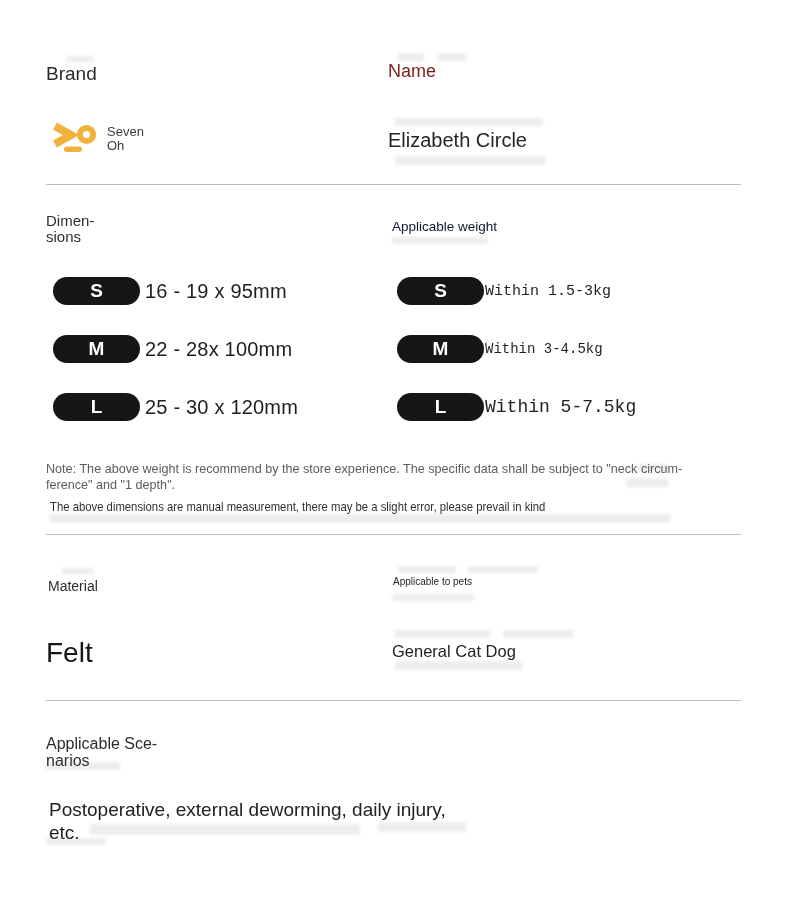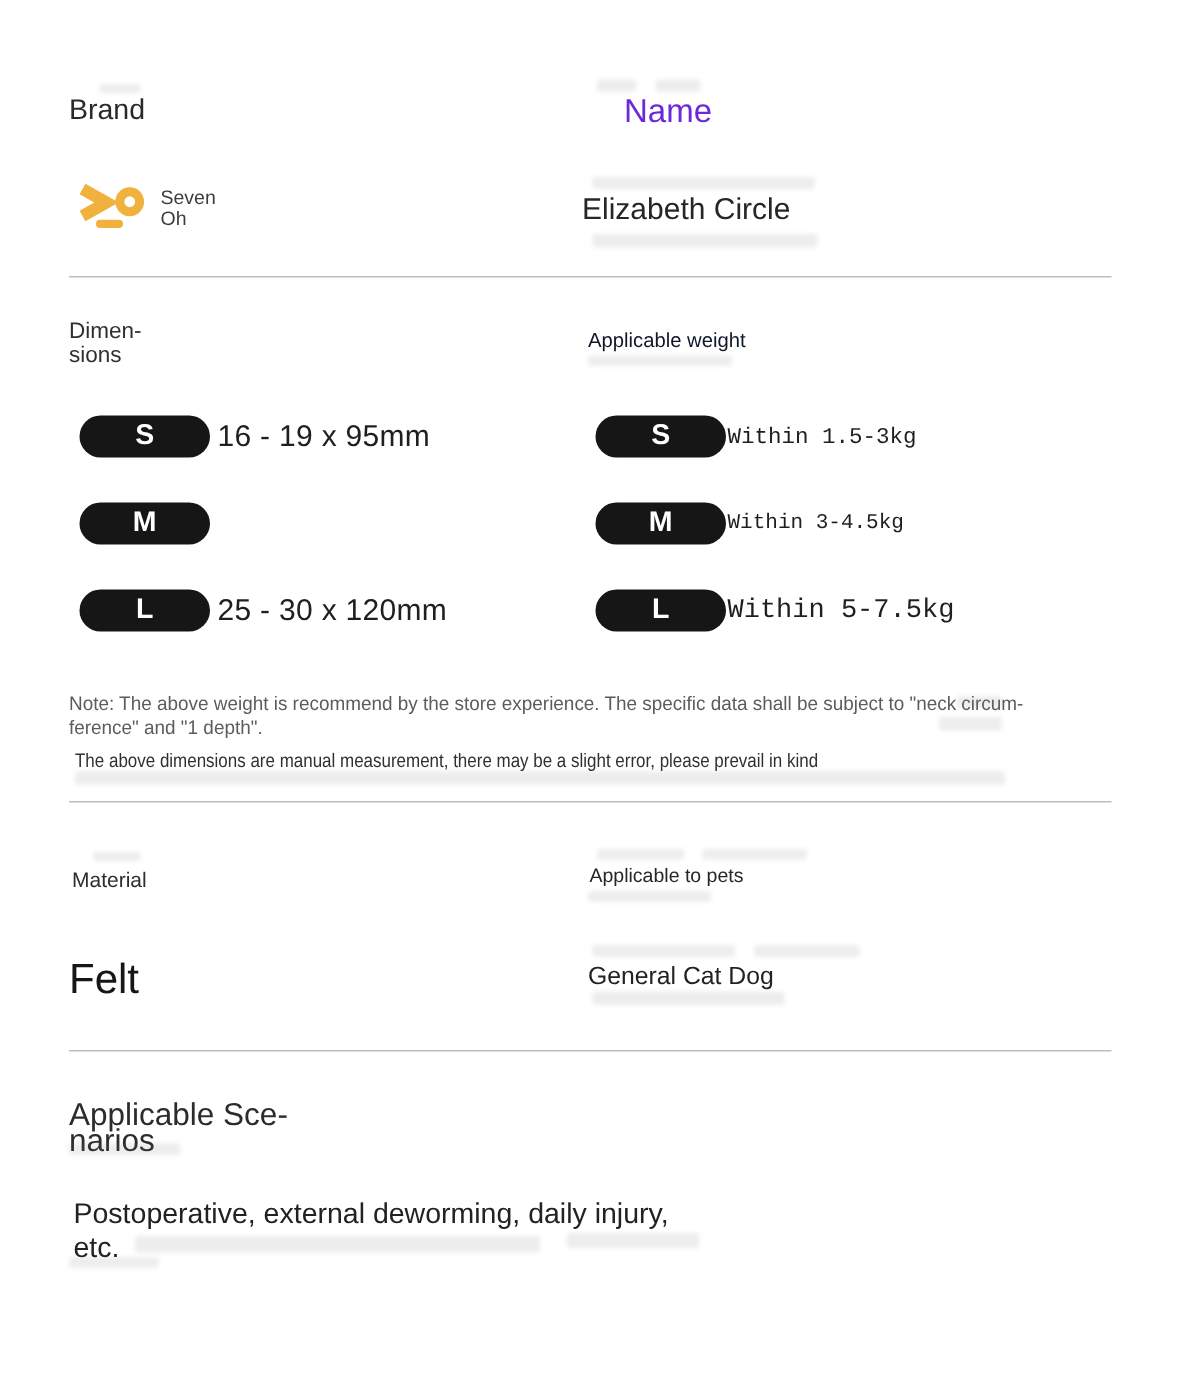--- a/index.html
+++ b/index.html
@@ -40,21 +40,21 @@
     border-radius:2px;
     pointer-events:none;
   }
 </style>
 </head>
 <body>
 
 <div class="page">
 
   <div class="abs lbl-lg" style="left:46px; top:63px;">Brand</div>
-  <div class="abs" style="left:416px; top:61px; font-size:22px; color:#6d28d9;">Name</div>
+  <div class="abs" style="left:388px; top:61px; font-size:18px; color:#7f1d1d;">Name</div>
 
   <div class="logo-row">
     <span style="display:block;">
       <svg width="44" height="31" viewBox="0 0 44 31" xmlns="http://www.w3.org/2000/svg">
         <polyline points="3,4 19,13 3,22" fill="none" stroke="#F1B13D" stroke-width="8"></polyline>
         <circle cx="34.5" cy="12.5" r="6.6" fill="none" stroke="#F1B13D" stroke-width="6"></circle>
         <rect x="12" y="24.5" width="18" height="5.5" rx="2.7" fill="#F1B13D"></rect>
       </svg>
     </span>
     <div class="logo-text ml">Seven
@@ -72,20 +72,21 @@
   <div class="size-row" style="left:53px; top:277px;">
     <div class="pill">
       <span>S</span>
     </div>
     <div class="dim-val">16 - 19 x 95mm</div>
   </div>
   <div class="size-row" style="left:53px; top:335px;">
     <div class="pill">
       <span>M</span>
     </div>
+    <div class="dim-val">22 - 28x 100mm</div>
   </div>
   <div class="size-row" style="left:53px; top:393px;">
     <div class="pill">
       <span>L</span>
     </div>
     <div class="dim-val">25 - 30 x 120mm</div>
   </div>
 
   <div class="size-row" style="left:397px; top:277px;">
     <div class="pill">
@@ -106,28 +107,28 @@
     <div class="wt-val" style="font-size:18px;">Within 5-7.5kg</div>
   </div>
 
   <div class="abs note1 ml" style="left:46px; top:461px; width:660px;">Note: The above weight is recommend by the store experience. The specific data shall be subject to "neck circum-
 ference" and "1 depth".</div>
   <div class="abs note2" style="left:50px; top:499px; width:640px;">The above dimensions are manual measurement, there may be a slight error, please prevail in kind</div>
 
   <div class="divider" style="top:534px;"></div>
 
   <div class="abs" style="left:48px; top:578px; font-size:14px; color:#2e2e2e;">Material</div>
-  <div class="abs" style="left:393px; top:576px; font-size:13px; color:#262626;">Applicable to pets</div>
+  <div class="abs" style="left:393px; top:576px; font-size:10px; color:#262626;">Applicable to pets</div>
 
   <div class="abs big-val" style="left:46px; top:637px;">Felt</div>
   <div class="abs" style="left:392px; top:642px; font-size:16.5px; color:#222222;">General Cat Dog</div>
 
   <div class="divider" style="top:700px;"></div>
 
-  <div class="abs ml" style="left:46px; top:736px; font-size:21px; line-height:16.5px; color:#2c2c2c;">Applicable Sce-
+  <div class="abs ml" style="left:46px; top:736px; font-size:16px; line-height:16.5px; color:#2c2c2c;">Applicable Sce-
 narios</div>
   <div class="abs scen-val ml" style="left:49px; top:798px;">Postoperative, external deworming, daily injury,
 etc.</div>
 
   <div class="ghost" style="left:66px;  top:56px;  width:28px;  height:6px;"></div>
   <div class="ghost" style="left:398px; top:53px;  width:26px;  height:8px;"></div>
   <div class="ghost" style="left:437px; top:53px;  width:30px;  height:8px;"></div>
   <div class="ghost" style="left:395px; top:118px; width:148px; height:8px;"></div>
   <div class="ghost" style="left:395px; top:156px; width:150px; height:9px;"></div>
   <div class="ghost" style="left:392px; top:237px; width:96px;  height:7px;"></div>

